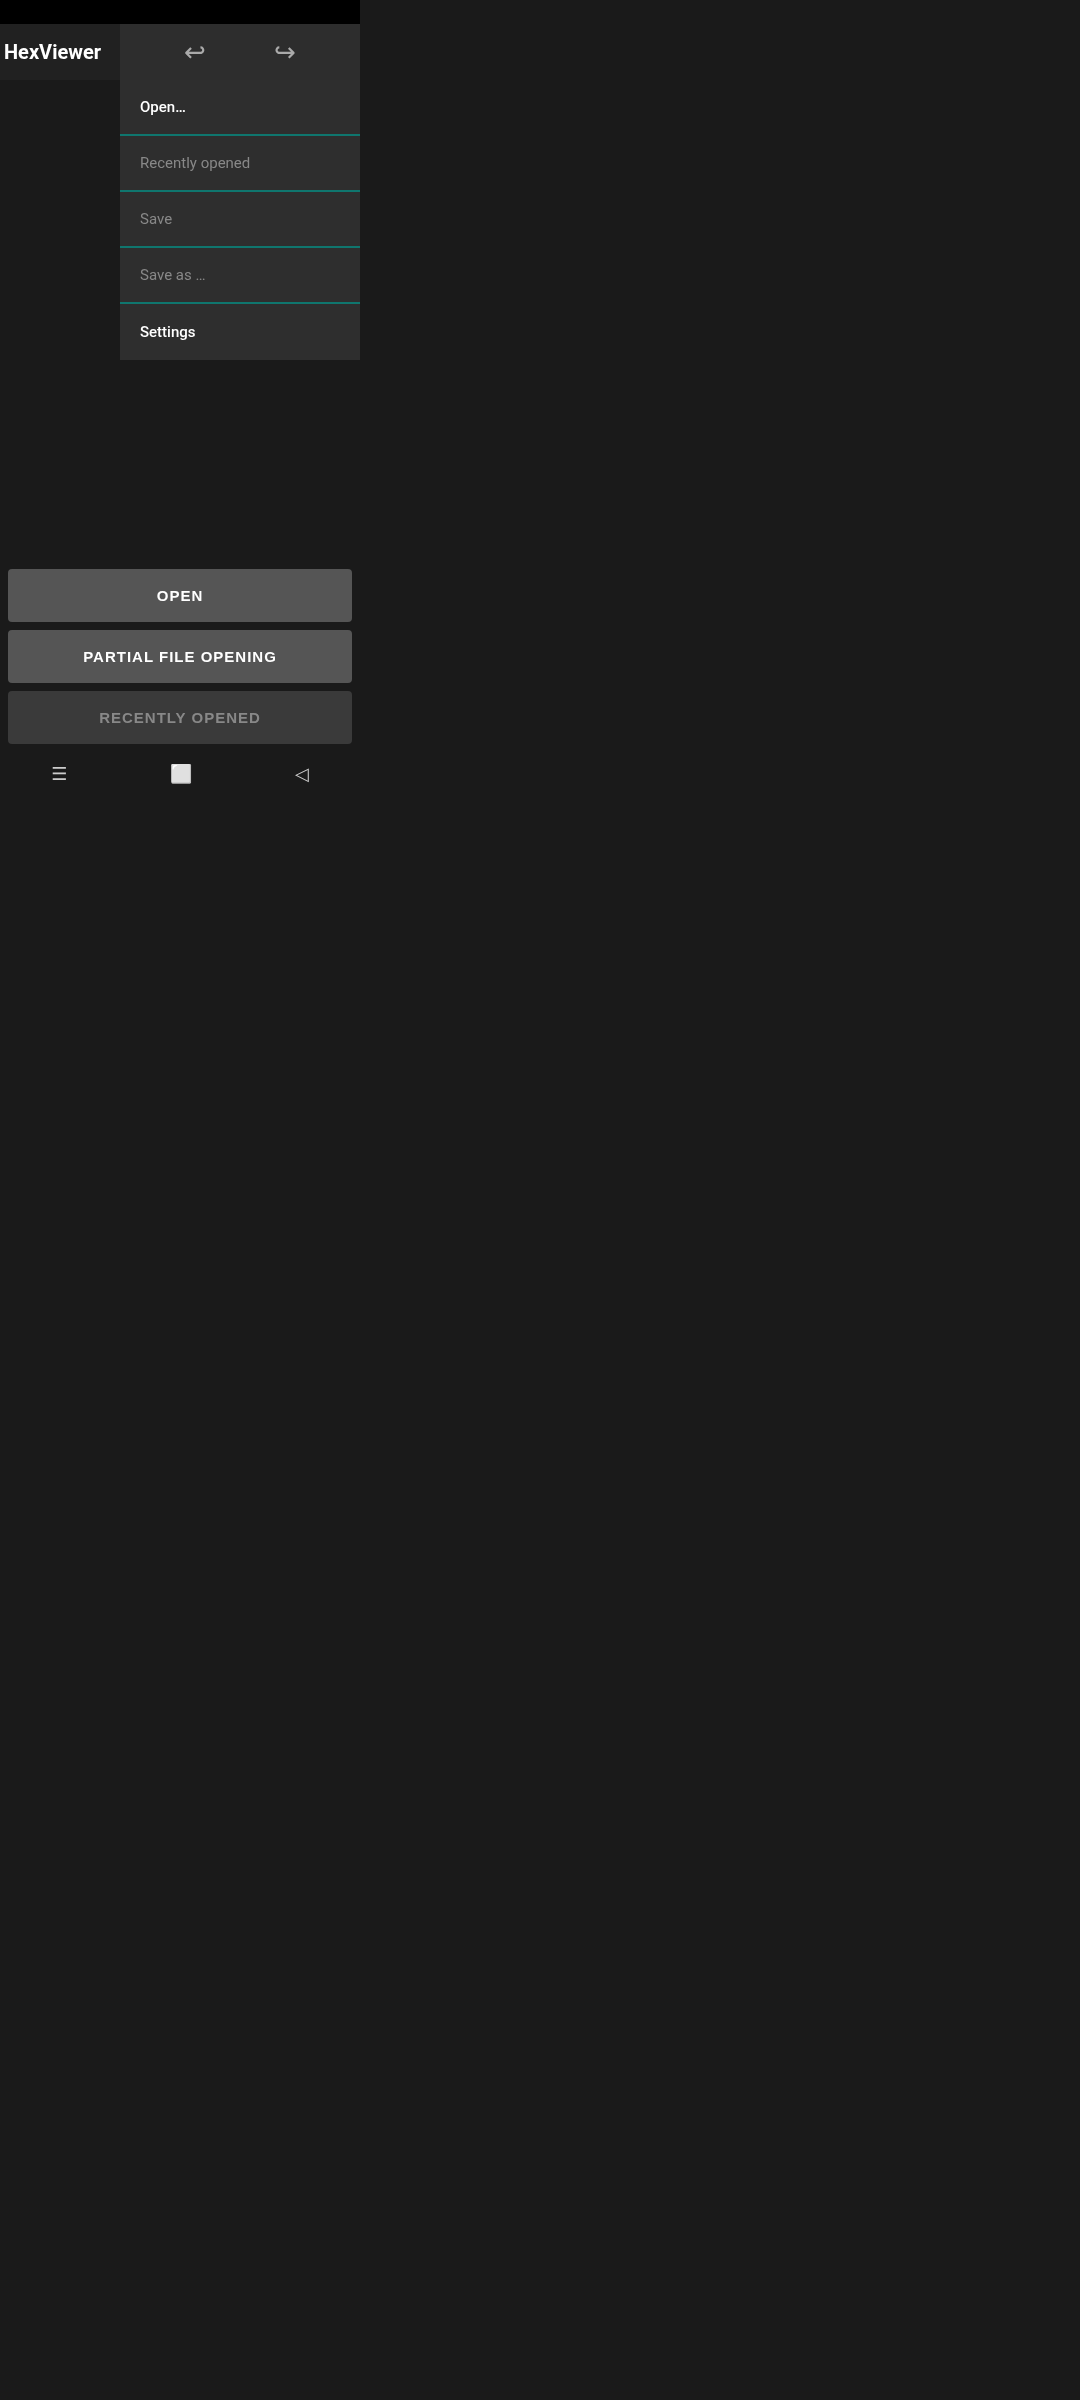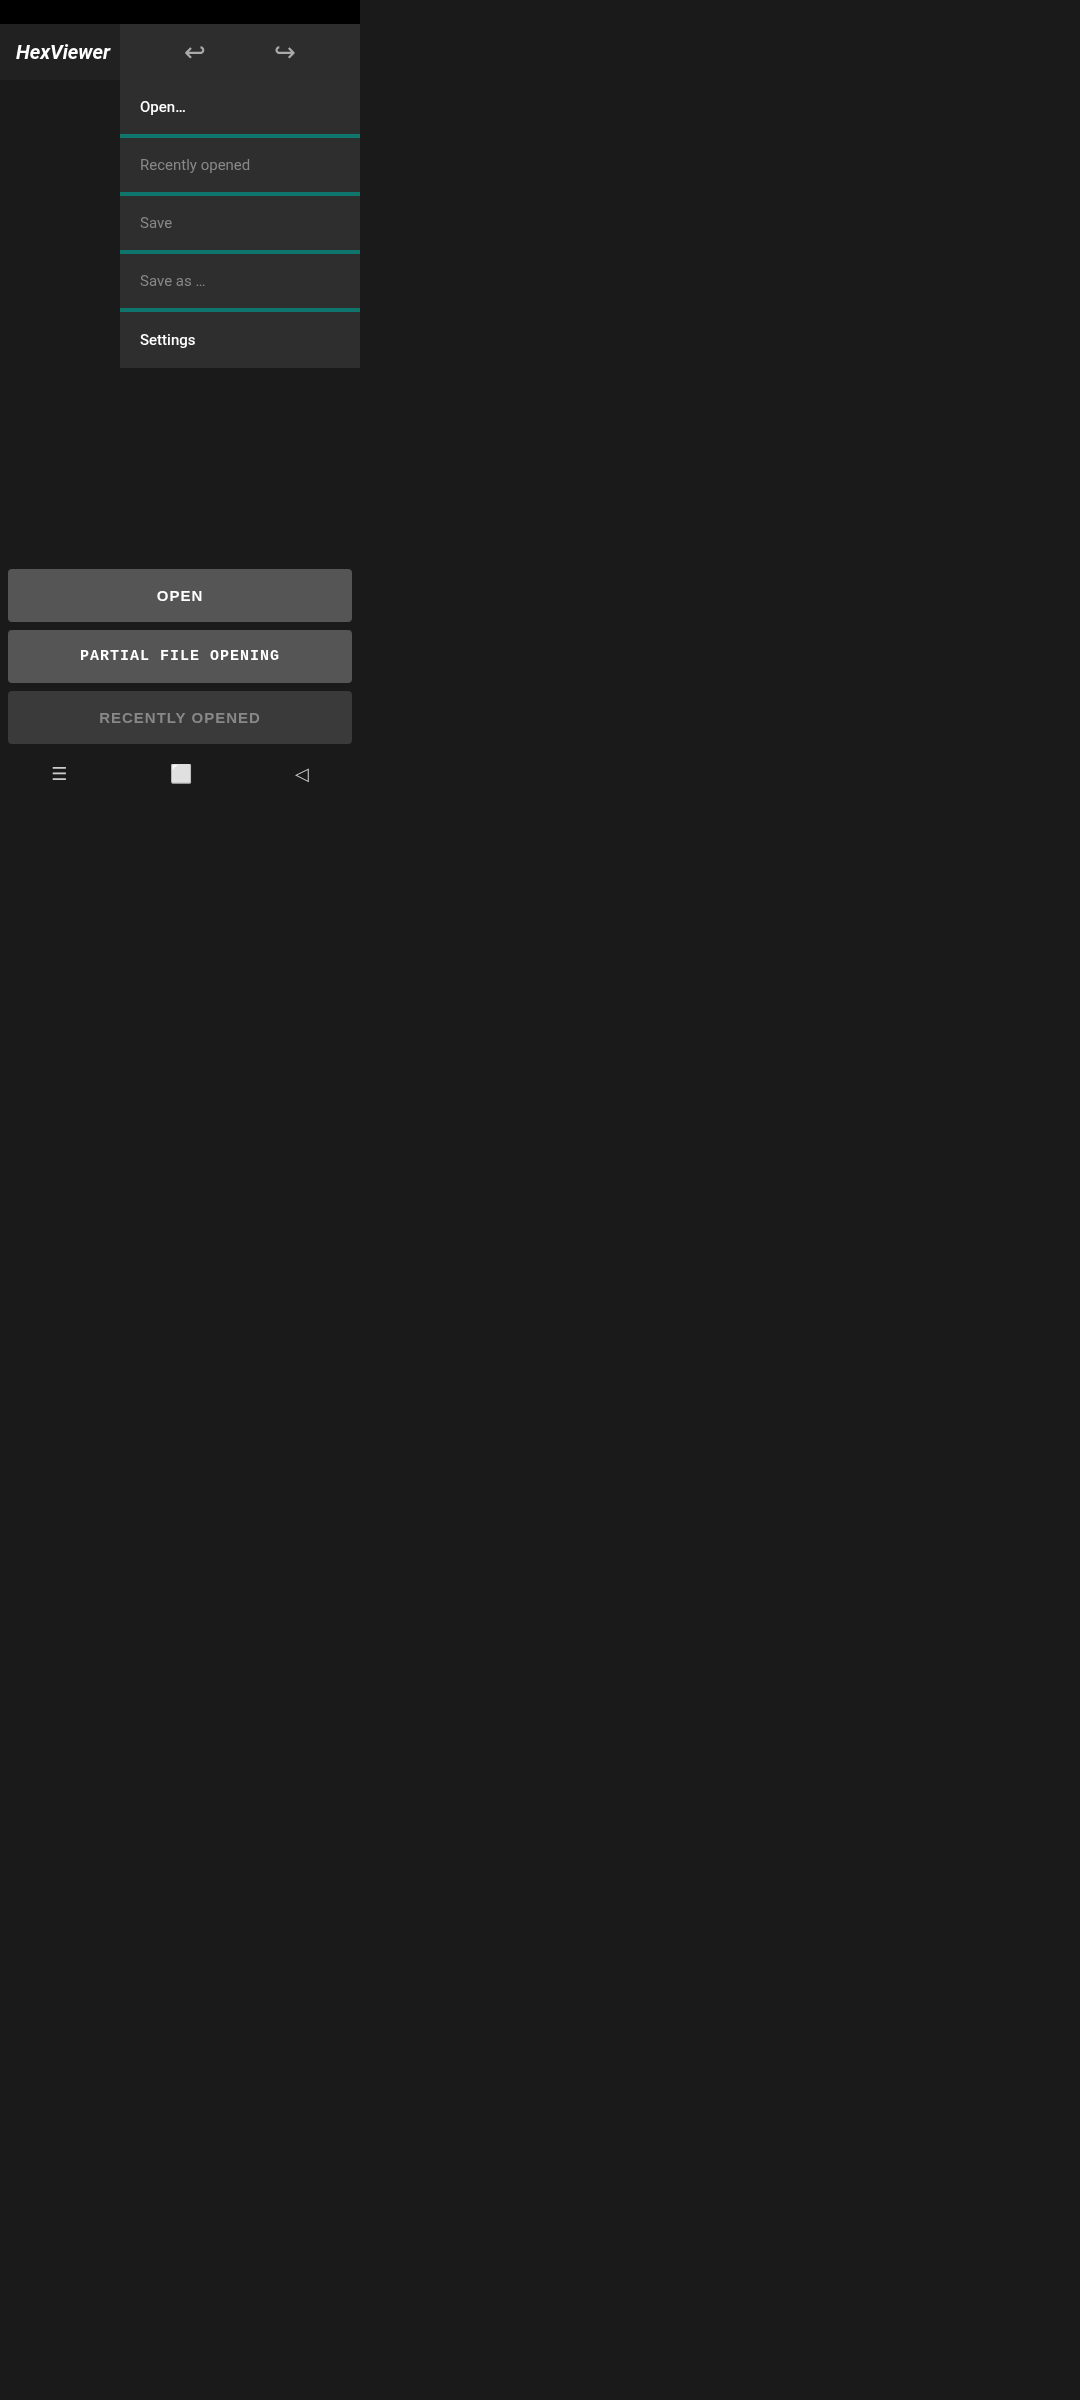--- a/index.html
+++ b/index.html
@@ -29,22 +29,21 @@
       background: #2d2d2d;
       width: 100%;
     }
 
     .toolbar-title-area {
       width: 120px;
       height: 56px;
       background: #212121;
       display: flex;
       align-items: center;
-      padding-left: 16px;
-      font-style: italic;
+      padding-left: 4px;
     }
 
     .toolbar-title {
       color: #fff;
       font-size: 20px;
       font-weight: bold;
     }
 
     .toolbar-actions {
       flex: 1;
@@ -74,21 +73,21 @@
     }
 
     .menu-item {
       padding: 18px 20px;
       color: #ddd;
       font-size: 15px;
       cursor: pointer;
       display: flex;
       align-items: center;
       justify-content: space-between;
-      border-bottom: 4px solid #0f766e;
+      border-bottom: 2px solid #0f766e;
       min-height: 56px;
     }
 
     .menu-item:last-child {
       border-bottom: none;
     }
 
     .menu-item.active {
       color: #fff;
       font-weight: 500;
@@ -143,21 +142,20 @@
     }
 
     .btn-open {
       background: #555;
       color: #fff;
     }
 
     .btn-partial {
       background: #555;
       color: #fff;
-      font-family: Liberation Mono, monospace;
     }
 
     .btn-recently {
       background: #3a3a3a;
       color: #888;
     }
 
     
     .nav-bar {
       position: absolute;

